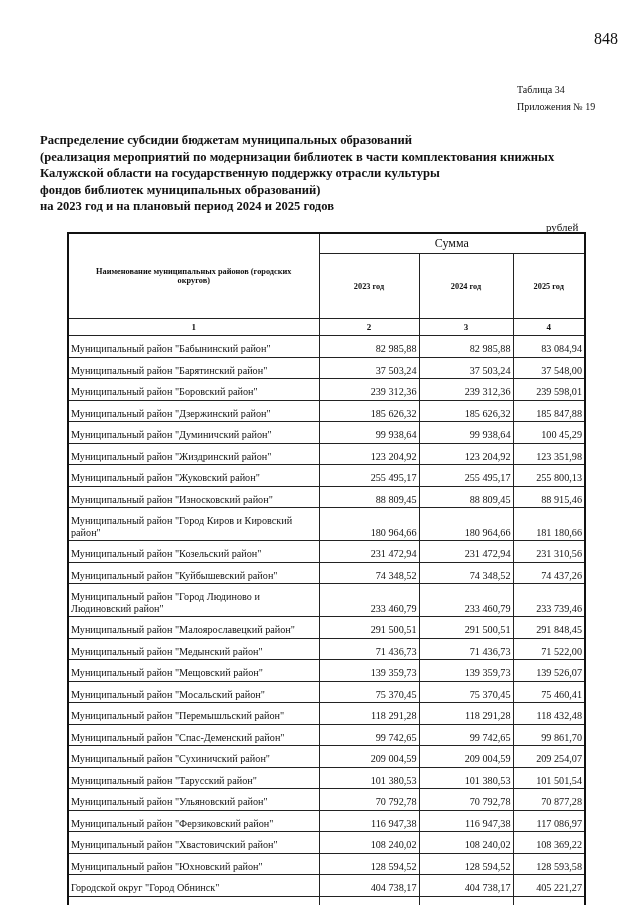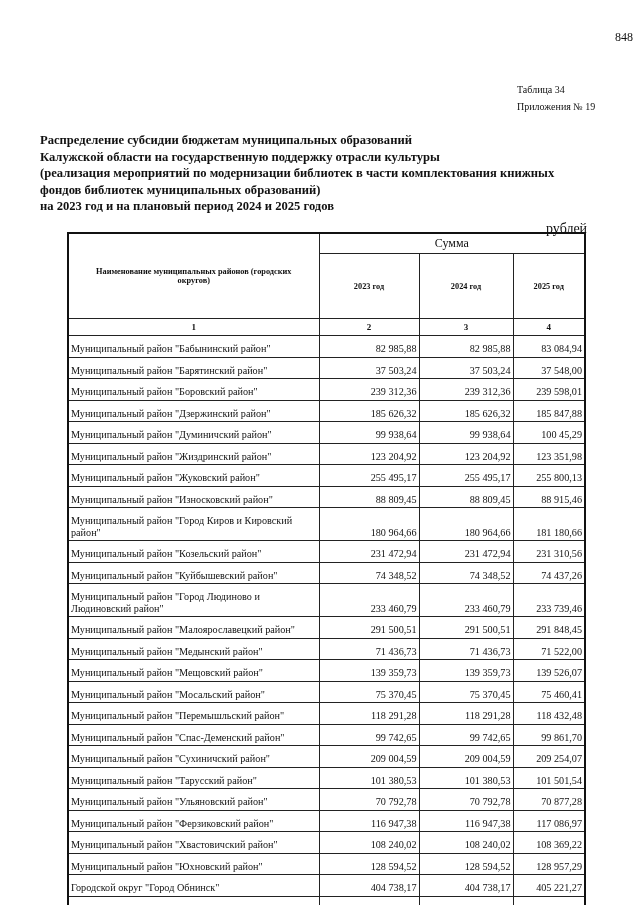--- a/index.html
+++ b/index.html
@@ -1,28 +1,28 @@
 <!DOCTYPE html>
 <html><head>
 <meta charset="utf-8">
 <style>
   html, body { margin: 0; padding: 0; background: #ffffff; }
   body {
     width: 639px; height: 905px; position: relative; overflow: hidden;
     font-family: "Liberation Serif", "DejaVu Serif", serif; color: #111;
   }
-  .page-number { position: absolute; top: 30px; left: 594px; font-size: 12px; margin-left: 21px; }
+  .page-number { position: absolute; top: 30px; left: 594px; font-size: 16px; }
   .table-label { position: absolute; left: 517px; font-size: 10px; font-family: Liberation Serif, serif; }
   .tl1 { top: 84px; }
   .tl2 { top: 101px; }
   .title {
     position: absolute; top: 132px; left: 40px; width: 586px;
     text-align: left; font-weight: bold; font-size: 12.6px; line-height: 16.5px;
   }
-  .units { position: absolute; top: 221px; left: 546px; font-size: 14px; }
+  .units { position: absolute; top: 221px; left: 546px; font-size: 11px; }
   table.main {
     position: absolute; top: 232px; left: 67px; width: 517px;
     border-collapse: collapse; font-size: 10.2px; table-layout: fixed;
   }
   table.main td, table.main th { border: 1px solid #222; padding: 0 3px; }
   table.main { border: 2px solid #111; }
   .hdr th { font-weight: bold; font-size: 8.3px; text-align: center; }
   .sum-row th { height: 19px; font-weight: normal; font-size: 12px; }
   .year-row th { height: 64px; text-align: center; }
   .num-row td { height: 16px; text-align: center; font-weight: bold; font-size: 9px; border-bottom: 2px solid #111; border-top: 2px solid #111; }
@@ -38,22 +38,22 @@
 </style>
 </head>
 <body>
 
 <div class="page-number">848</div>
 <div class="table-label tl1">Таблица 34</div>
 <div class="table-label tl2">Приложения № 19</div>
 
 <div class="title">
   <div>Распределение субсидии бюджетам муниципальных образований</div>
+  <div>(реализация мероприятий по модернизации библиотек в части комплектования книжных</div>
   <div>Калужской области на государственную поддержку отрасли культуры</div>
-  <div>(реализация мероприятий по модернизации библиотек в части комплектования книжных</div>
   <div>фондов библиотек муниципальных образований)</div>
   <div>на 2023 год и на плановый период 2024 и 2025 годов</div>
 </div>
 
 <div class="units">рублей</div>
 
 <table class="main">
   <colgroup>
       <col class="c1">
       <col class="c2">
@@ -213,21 +213,21 @@
       <tr class="row">
         <td class="name">Муниципальный район "Хвастовичский район"</td>
         <td class="val">108 240,02</td>
         <td class="val">108 240,02</td>
         <td class="val">108 369,22</td>
       </tr>
       <tr class="row">
         <td class="name">Муниципальный район "Юхновский район"</td>
         <td class="val">128 594,52</td>
         <td class="val">128 594,52</td>
-        <td class="val">128 957,29</td>
+        <td class="val">128 593,58</td>
       </tr>
       <tr class="row">
         <td class="name">Городской округ "Город Обнинск"</td>
         <td class="val">404 738,17</td>
         <td class="val">404 738,17</td>
         <td class="val">405 221,27</td>
       </tr>
       <tr class="row">
         <td class="name">Городской округ "Город Калуга"</td>
         <td class="val">1 197 065,77</td>

